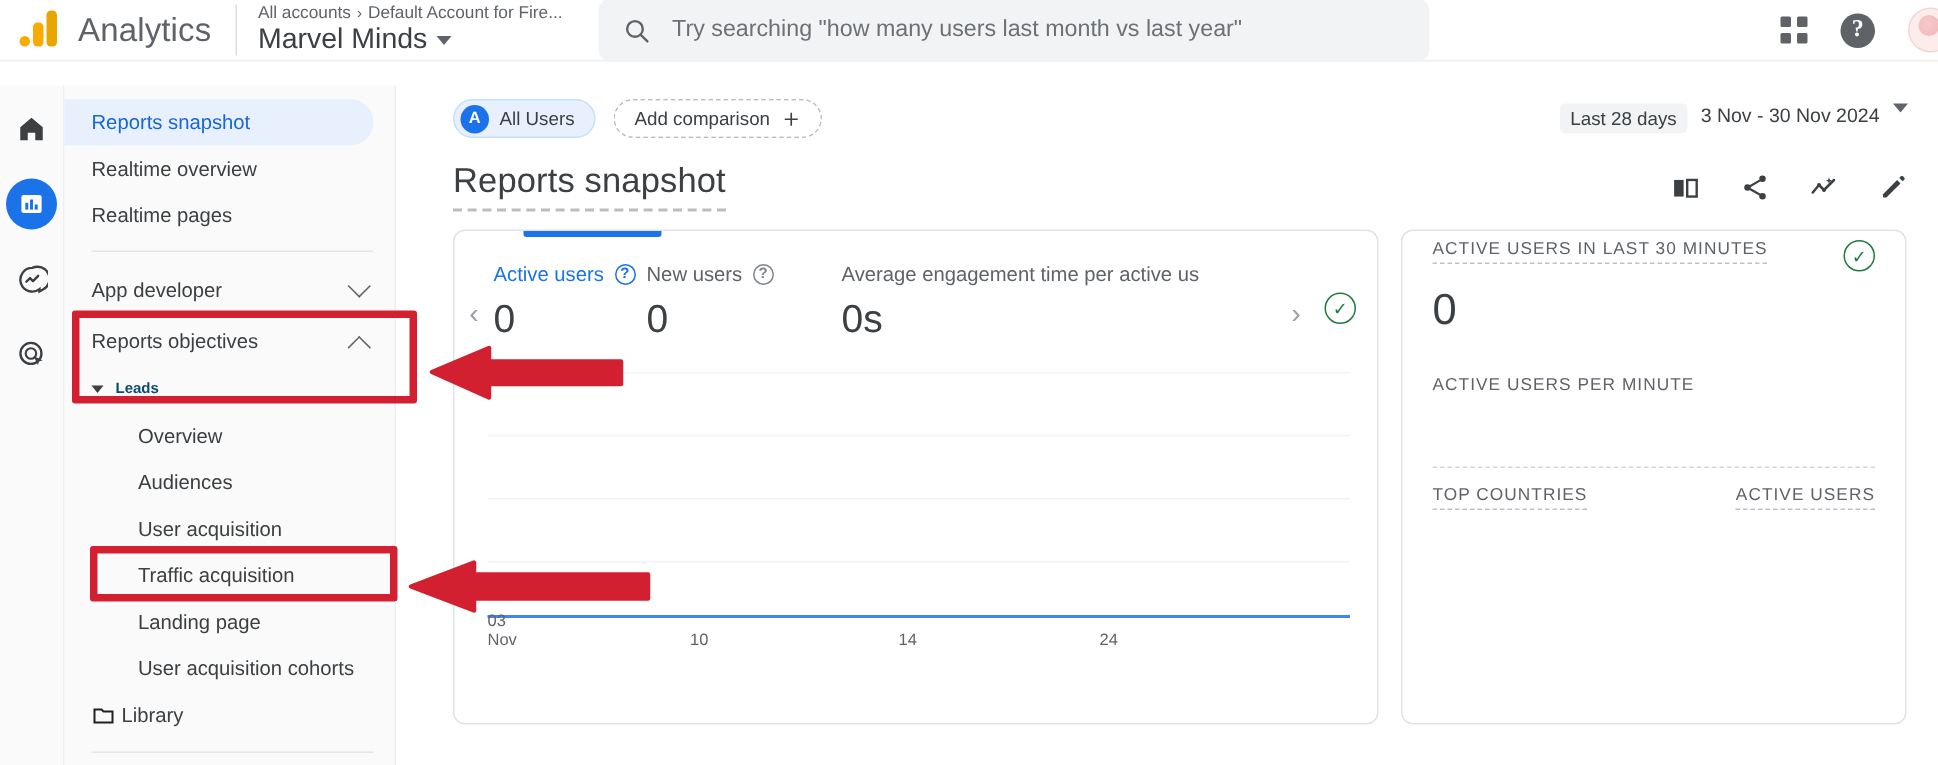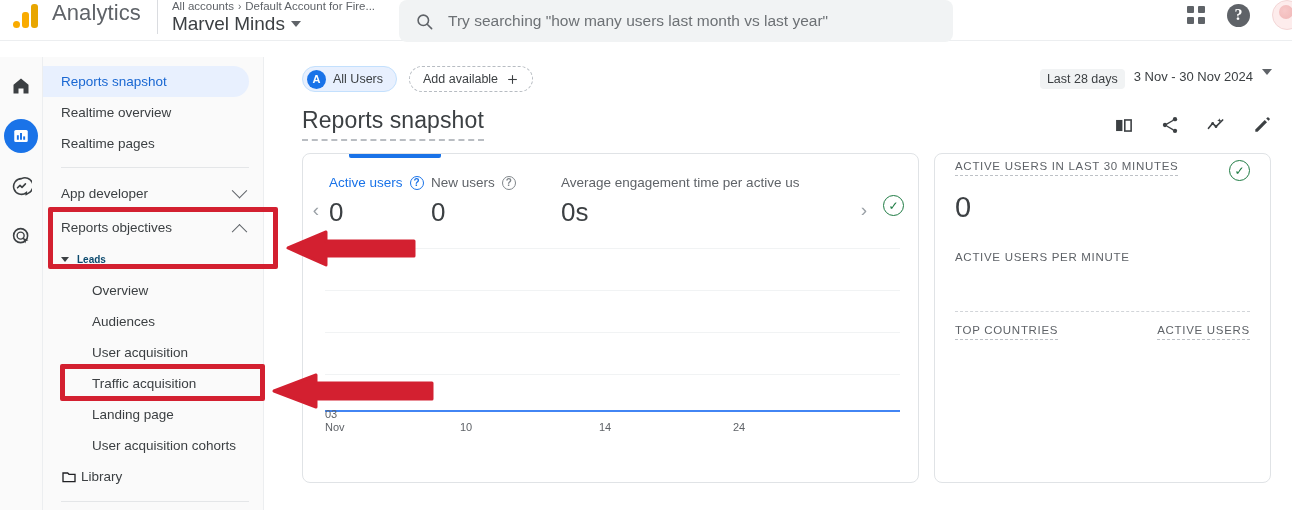--- a/index.html
+++ b/index.html
@@ -8,21 +8,21 @@
     overflow: hidden;
     background: #fff;
     font-family: "Liberation Sans", sans-serif;
     color: #202124;
   }
   #root { position: relative; width: 1292px; height: 510px; }
 
   
   .topbar {
     position: absolute; top: 0; left: 0; width: 1292px; height: 41px;
-    background: #fff; display: flex; align-items: flex-start;
+    background: #fff; display: flex; align-items: center;
     border-bottom: 1px solid #eceef0;
   }
   .ga-logo { margin-left: 10px; width: 34px; height: 34px; position: relative; }
   .ga-logo .b1, .ga-logo .b2, .ga-logo .b3 { position: absolute; bottom: 6px; border-radius: 3px; }
   .ga-logo .b1 { left: 3px; width: 7px; height: 7px; border-radius: 50%; background: #f9ab00; }
   .ga-logo .b2 { left: 12px; width: 7px; height: 16px; background: #f9ab00; }
   .ga-logo .b3 { left: 21px; width: 7px; height: 24px; background: #e8a600; }
   .brand {
     font-size: 22px; color: #5f6368; margin-left: 8px; letter-spacing: .1px;
     font-weight: 400;
@@ -299,21 +299,21 @@
   </div>
 
   <div class="content">
 
     <div class="chiprow">
       <div class="chip-users">
         <span class="av">A</span>
         <span>All Users</span>
       </div>
       <div class="chip-add">
-        <span>Add available</span>
+        <span>Add comparison</span>
         <svg width="13" height="13" viewBox="0 0 24 24">
           <line x1="12" y1="4" x2="12" y2="20" stroke="#3c4043" stroke-width="2"></line>
           <line x1="4" y1="12" x2="20" y2="12" stroke="#3c4043" stroke-width="2"></line>
         </svg>
       </div>
       <div class="daterange">
         <span class="dr-badge">Last 28 days</span>
         <span>3 Nov - 30 Nov 2024</span>
         <span class="caret-down"></span>
       </div>

